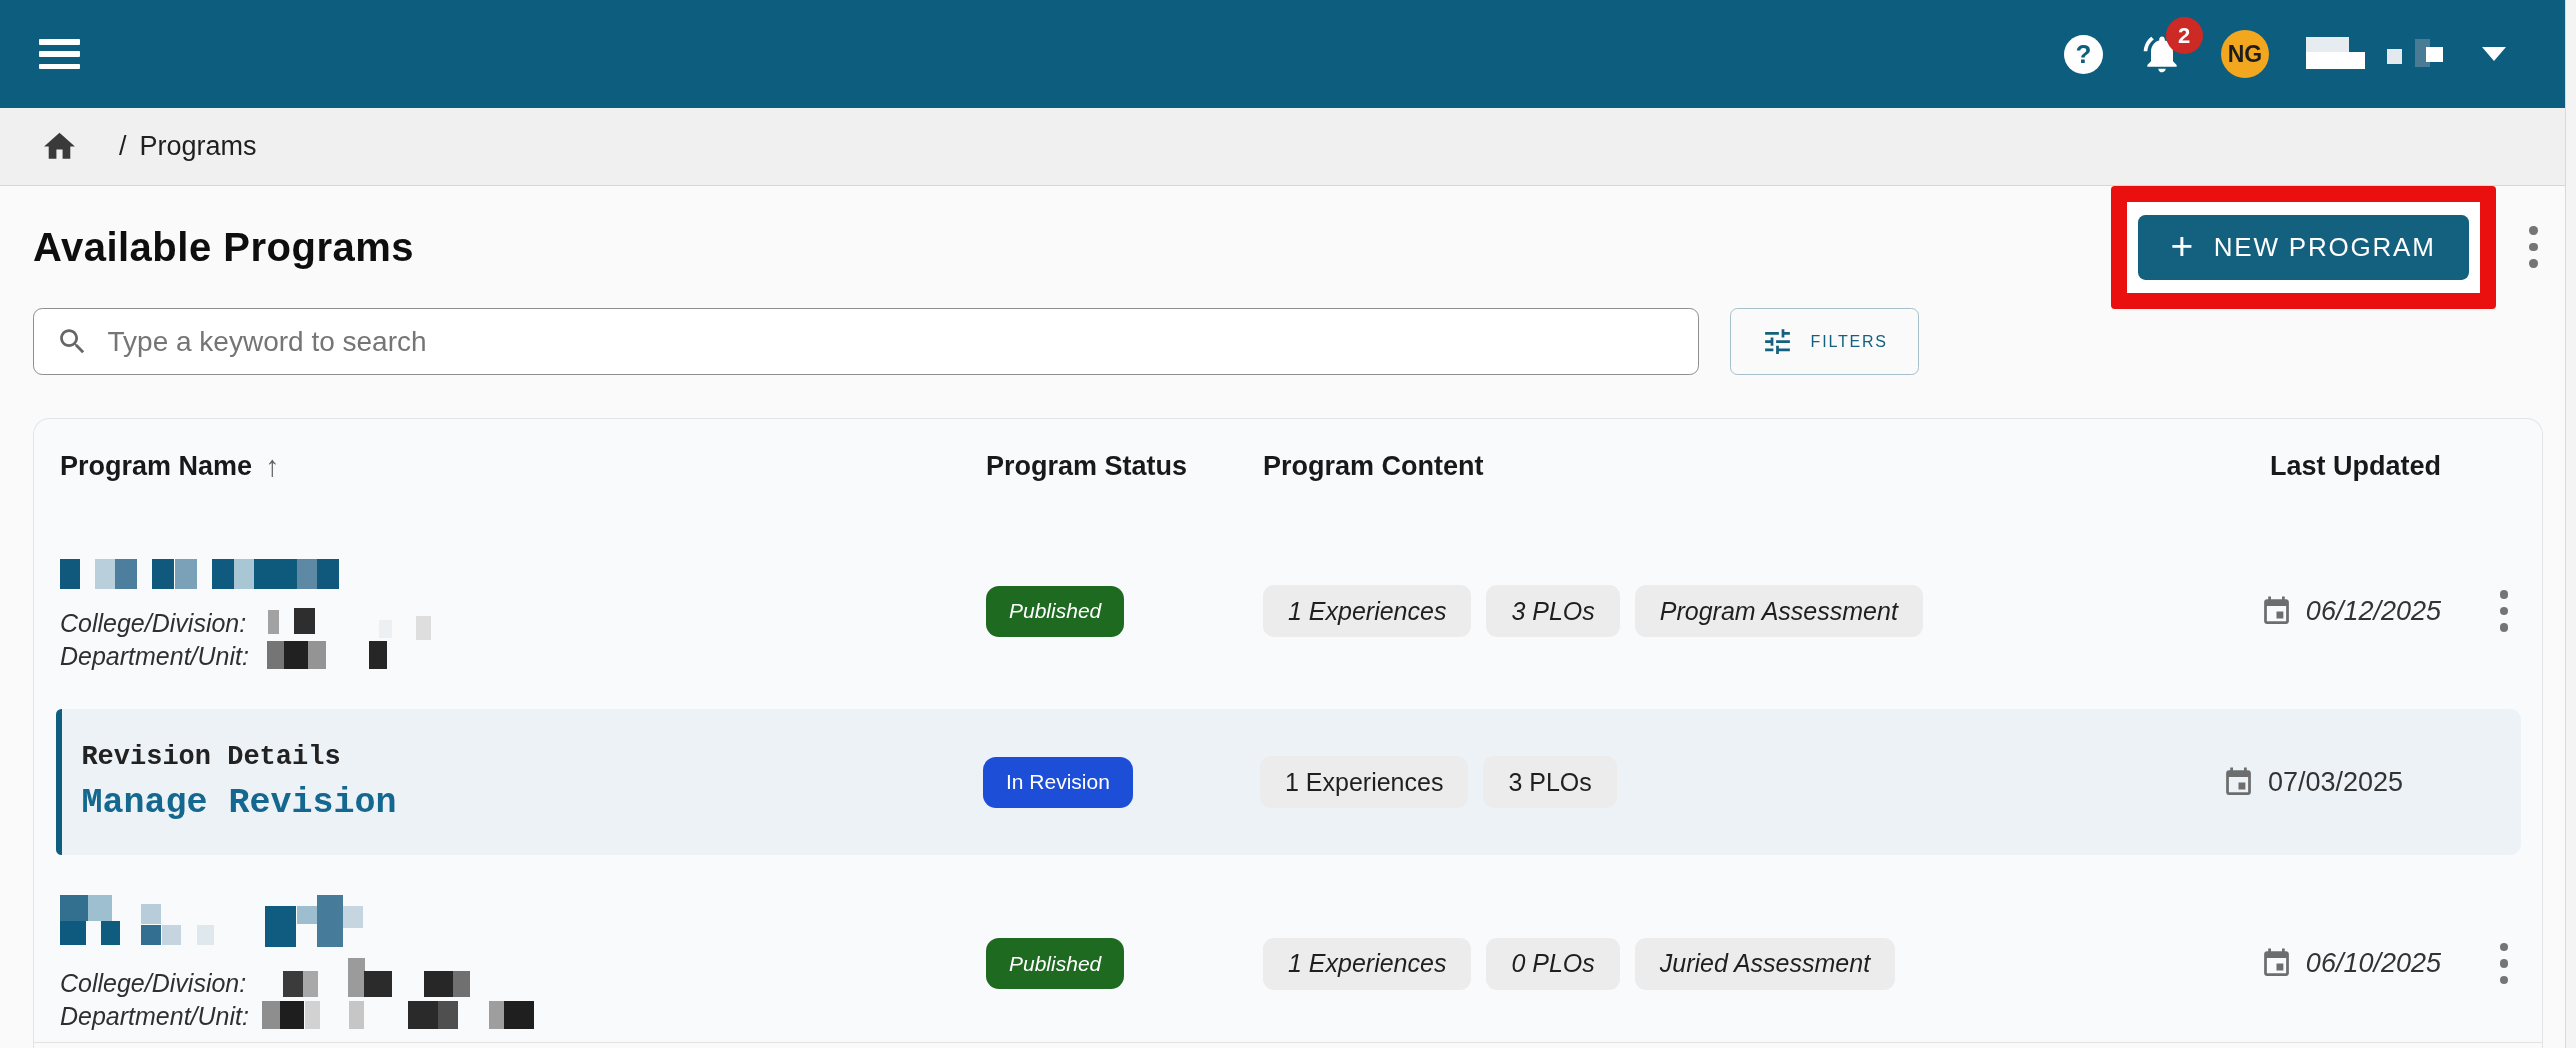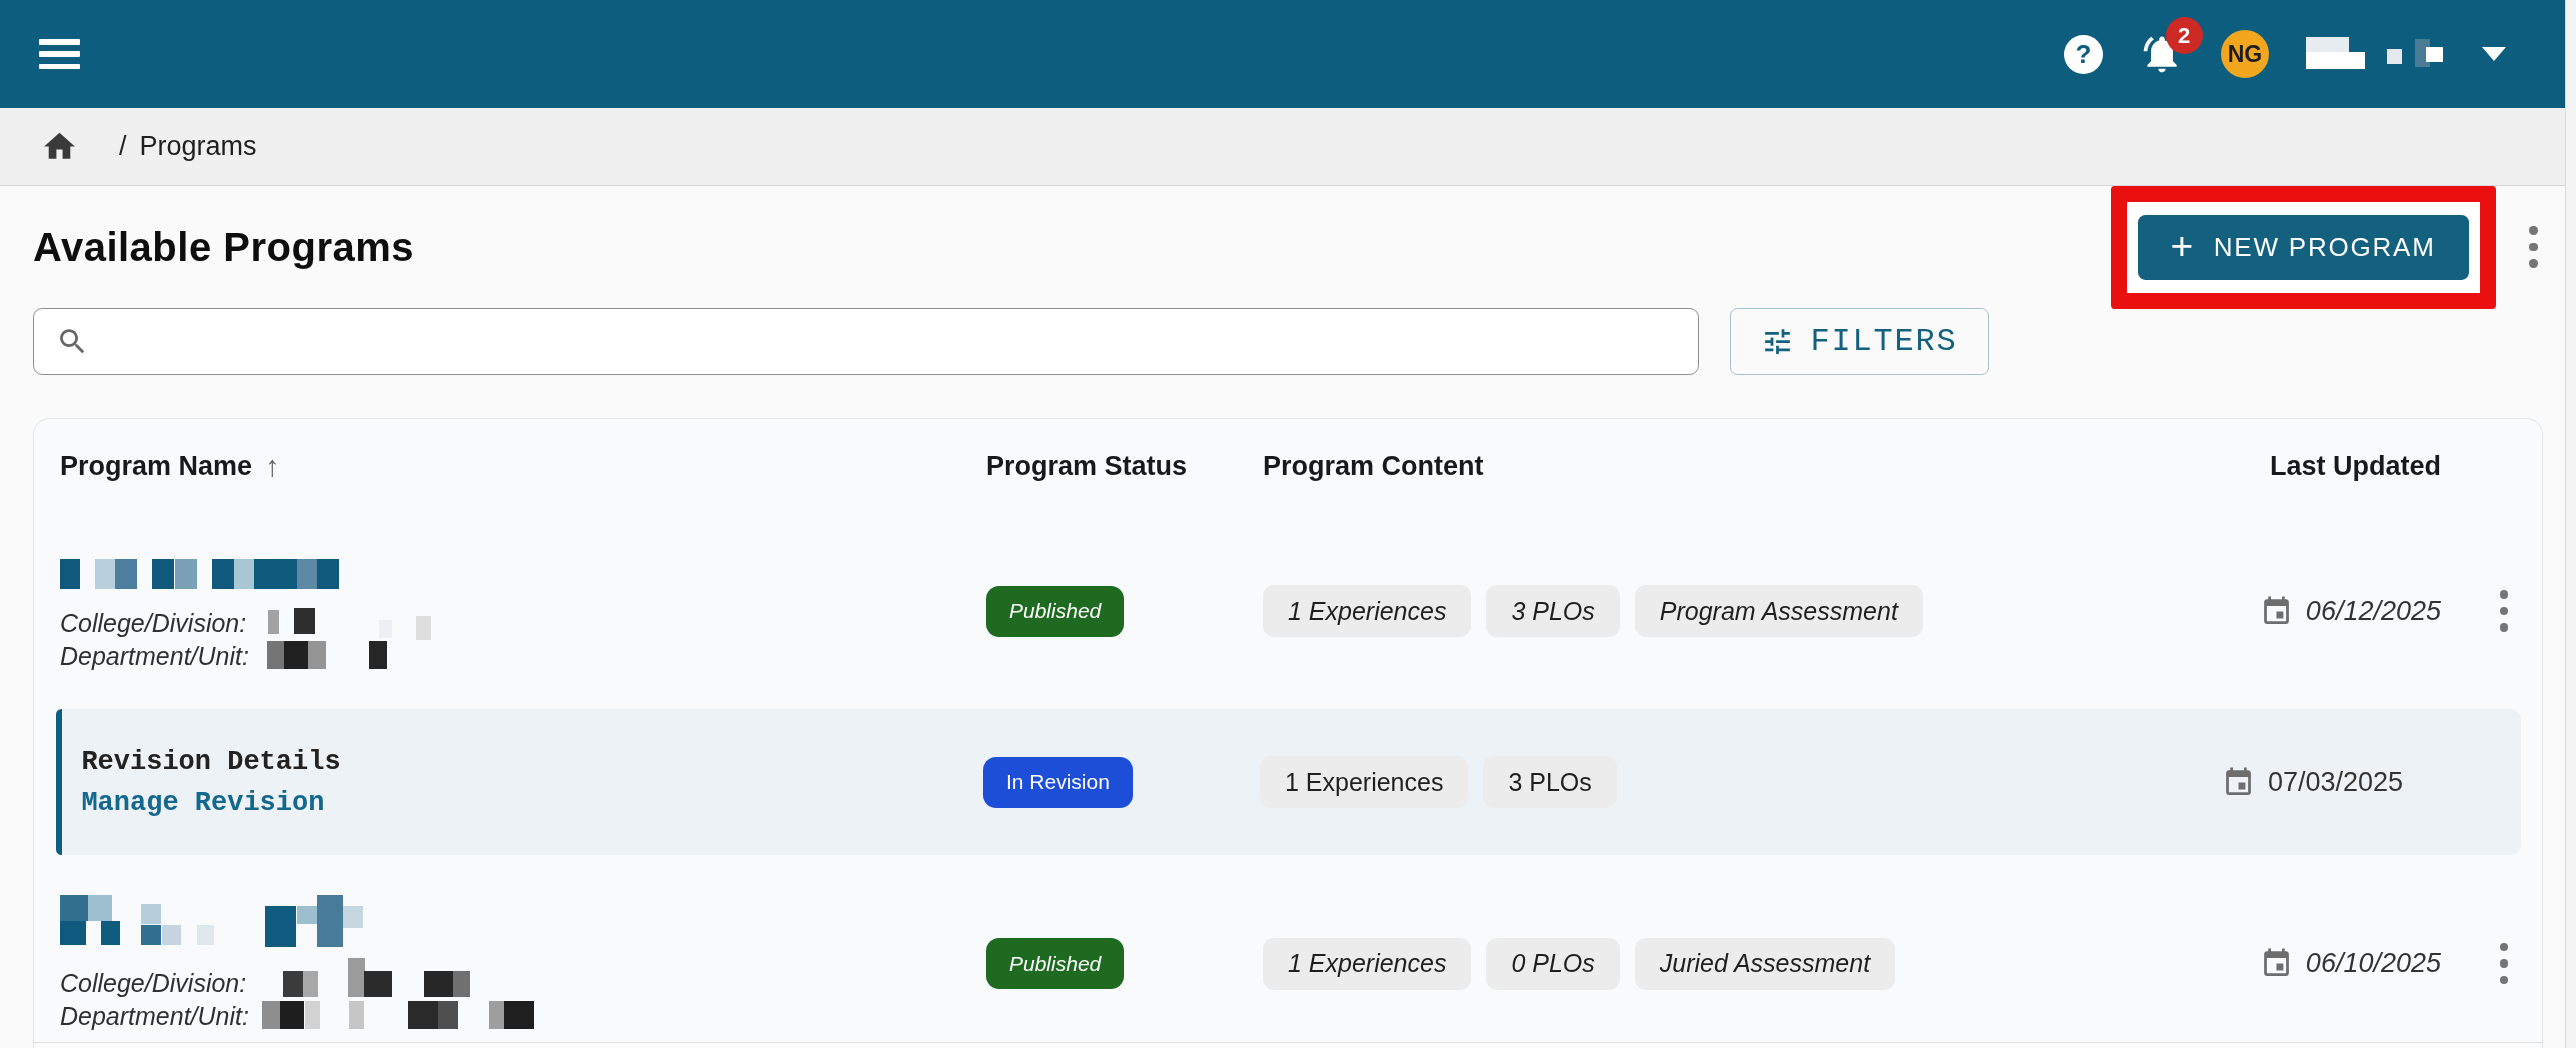--- a/index.html
+++ b/index.html
@@ -36,21 +36,21 @@
   .btn-plus { font-size:39px; font-weight:300; line-height:1; margin-top:-3.7px; }
   .kebab { display:flex; flex-direction:column; gap:8.3px; align-items:center; padding:5.5px; cursor:pointer; }
   .kebab b { width:8.3px; height:8.3px; border-radius:50%; background:#757575; }
 
   
   .toolbar { display:flex; gap:31px; }
   .search-box { flex:1; max-width:1666px; height:67px; background:#fff; border:1.8px solid #8e8e8e; border-radius:9.2px; display:flex; align-items:center; padding:0 22px; gap:18.5px; }
   .search-box svg { width:33px; height:33px; flex:none; }
   .search-box input { flex:1; border:none; outline:none; background:transparent; font-size:28px; color:#3c3c3c; font-family:inherit; }
   .search-box input::placeholder { color:#757575; }
-  .btn-filters { height:67px; border:1.8px solid #a6bfca; border-radius:7.4px; background:transparent; color:#13607f; font-size:32px; letter-spacing:1.8px; font-weight:500; font-family:Liberation Mono, monospace; display:flex; align-items:center; gap:16.6px; padding:0 30px; cursor:pointer; }
+  .btn-filters { height:67px; border:1.8px solid #a6bfca; border-radius:7.4px; background:transparent; color:#13607f; font-size:16px; letter-spacing:1.8px; font-weight:500; font-family:Liberation Sans, sans-serif; display:flex; align-items:center; gap:16.6px; padding:0 30px; cursor:pointer; }
   .btn-filters svg { width:33px; height:33px; }
 
   
   .table-card { margin-top:43px; height:632px; background:#f8fafc; border:1.8px solid #e2e5e7; border-bottom:none; border-radius:16.6px 16.6px 0 0; overflow:hidden; }
   .trow { display:grid; grid-template-columns:952px 277px 962px 240px 78px; align-items:center; }
   .thead { height:94px; font-size:27px; font-weight:bold; color:#191919; }
   .th-name { padding-left:26px; display:flex; align-items:center; gap:13px; cursor:pointer; }
   .sort-arrow { color:#5f6368; font-size:29px; font-weight:normal; }
   .th-updated { text-align:right; padding-right:24px; }
 
@@ -68,21 +68,21 @@
   .chips { display:flex; gap:15px; }
   .chip { display:inline-flex; align-items:center; height:52px; padding:0 25px; border-radius:11px; background:#ececec; color:#1f1f1f; font-size:25px; white-space:nowrap; }
   .updated-cell { display:flex; align-items:center; justify-content:flex-end; gap:13px; padding-right:24px; font-size:27px; color:#333; }
   .updated-cell svg { width:33px; height:33px; }
   .kebab-cell { display:flex; justify-content:center; }
 
   
   .revision-panel { margin:0 21px 30px 22px; height:146px; background:#edf2f6; border-left:6.5px solid #0f5e80; border-radius:5.5px 11px 11px 5.5px; display:grid; grid-template-columns:921px 277px 962px 1fr; align-items:center; }
   .rev-name { padding-left:19.4px;font-family:Liberation Mono, monospace; }
   .rev-title { font-size:27px; font-weight:bold; color:#222; }
-  .rev-link { font-size:27px; font-weight:bold; color:#14678e; margin-top:11px; display:inline-block; cursor:pointer; }
+  .rev-link { font-size:35px; font-weight:bold; color:#14678e; margin-top:11px; display:inline-block; cursor:pointer; }
   .rev-updated { display:flex; align-items:center; justify-content:flex-end; gap:13px; padding-right:120px; font-size:27px; color:#333; }
   .rev-updated svg { width:33px; height:33px; }
 
   .bottom-divider { border-top:1.8px solid #e2e2e2; height:9.2px; background:#fafafa; }
 
   
   .scrollbar-track { position:absolute; top:0; right:0; width:11px; height:100%; background:#f4f4f4; border-left:0.9px solid #d9d9d9; z-index:50; }
 </style>
 </head>
 <body>
@@ -141,20 +141,21 @@
           <b></b>
         </div>
     </div>
   </div>
 
   <div class="toolbar">
     <div class="search-box">
       <svg viewBox="0 0 24 24">
           <path fill="#666666" d="M15.5 14h-.79l-.28-.27C15.41 12.59 16 11.11 16 9.5 16 5.91 13.09 3 9.5 3S3 5.91 3 9.5 5.91 16 9.5 16c1.61 0 3.09-.59 4.23-1.57l.27.28v.79l5 4.99L20.49 19l-4.99-5zm-6 0C7.01 14 5 11.99 5 9.5S7.01 5 9.5 5 14 7.01 14 9.5 11.99 14 9.5 14z"></path>
         </svg>
+      <input type="text" placeholder="Type a keyword to search" style="">
     </div>
     <button class="btn-filters">
       <svg viewBox="0 0 24 24">
           <path fill="#13607f" d="M3 17v2h6v-2H3zM3 5v2h10V5H3zm10 16v-2h8v-2h-8v-2h-2v6h2zM7 9v2H3v2h4v2h2V9H7zm14 4v-2H11v2h10zm-6-4h2V7h4V5h-4V3h-2v6z"></path>
         </svg>
       <span>FILTERS</span>
     </button>
   </div>
 
   <section class="table-card">

